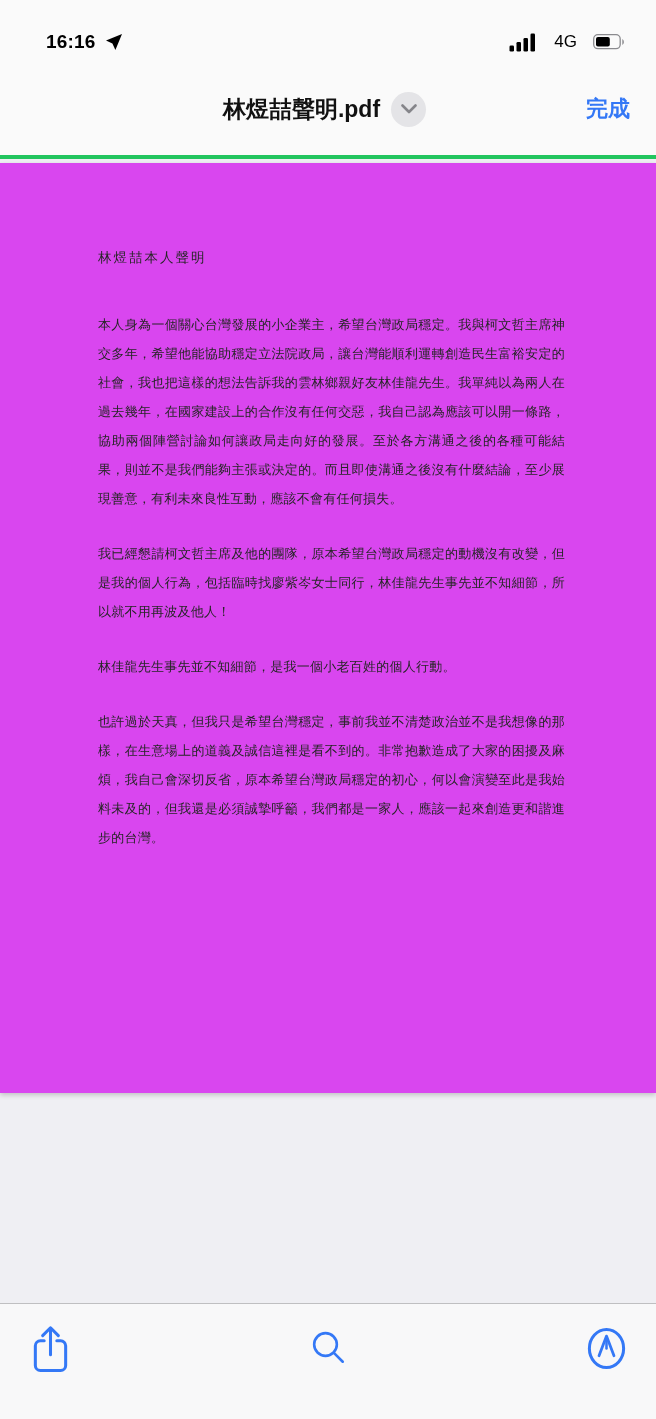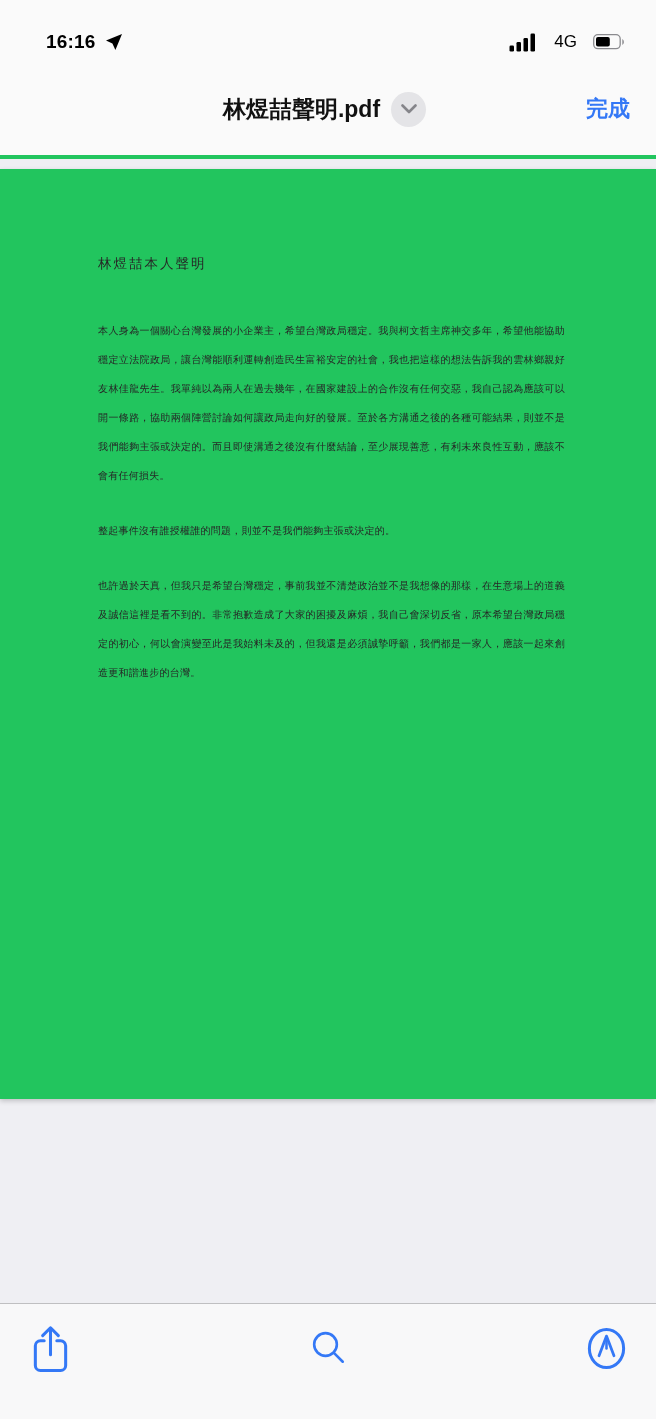--- a/index.html
+++ b/index.html
@@ -21,26 +21,26 @@
   .title-group { display:flex; align-items:center; gap:11px; transform:translateX(-14px);margin-left:21px; }
   .doc-title { font-size:23px; font-weight:700; color:#111; }
   .chevron-btn { width:35px; height:35px; border-radius:50%; background:#E4E4E7;
                  border:none; display:flex; align-items:center; justify-content:center; cursor:pointer; }
   .done-btn { position:absolute; right:26px; top:50%; transform:translateY(-50%);
               background:none; border:none; color:var(--accent,#3478F6);
               font-size:22px; font-weight:600; cursor:pointer; font-family:inherit; }
 
   
   .pdf-scroll { position:absolute; top:160px; left:0; right:0; height:1143px; background:#EFEFF3; }
-  .pdf-page { width:656px; height:930px; margin-top:9px; background:#22c55e;
+  .pdf-page { width:656px; height:930px; margin-top:3px; background:#d946ef;
               box-shadow:0 2px 5px rgba(0,0,0,.20);
               padding:80px 91px 0 98px;
               font-family:"Liberation Serif", serif; color:#262626; }
   .doc-heading { font-size:13.5px; line-height:29px; letter-spacing:2px; font-weight:400; }
-  .para { font-size:10px; line-height:29px; letter-spacing:.25px;
+  .para { font-size:13px; line-height:29px; letter-spacing:.25px;
           text-align:justify; margin-top:26px; }
   .para.first { margin-top:38px; }
   .doc-closing { font-size:13.5px; line-height:29px; letter-spacing:2px; margin-top:48px; }
 
   
   .toolbar { position:absolute; bottom:0; left:0; right:0; height:116px;
              background:#F8F8F9; border-top:1px solid #BFBFC1; z-index:3; }
   .tool-btn { position:absolute; background:none; border:none; cursor:pointer; line-height:0; }
   .tool-btn.share  { left:31px;  top:21px; }
   .tool-btn.search { left:311px; top:26px; }
@@ -86,21 +86,22 @@
         </button>
       </div>
       <button class="done-btn">完成</button>
     </div>
   </header>
 
   <main class="pdf-scroll">
     <div class="pdf-page">
       <p class="doc-heading">林煜喆本人聲明</p>
       <p class="para first">本人身為一個關心台灣發展的小企業主，希望台灣政局穩定。我與柯文哲主席神交多年，希望他能協助穩定立法院政局，讓台灣能順利運轉創造民生富裕安定的社會，我也把這樣的想法告訴我的雲林鄉親好友林佳龍先生。我單純以為兩人在過去幾年，在國家建設上的合作沒有任何交惡，我自己認為應該可以開一條路，協助兩個陣營討論如何讓政局走向好的發展。至於各方溝通之後的各種可能結果，則並不是我們能夠主張或決定的。而且即使溝通之後沒有什麼結論，至少展現善意，有利未來良性互動，應該不會有任何損失。</p>
-      <p class="para">整起事件沒有誰授權誰的問題，則並不是我們能夠主張或決定的。</p>
+      <p class="para">我已經懇請柯文哲主席及他的團隊，原本希望台灣政局穩定的動機沒有改變，但是我的個人行為，包括臨時找廖紫岑女士同行，林佳龍先生事先並不知細節，所以就不用再波及他人！</p>
+      <p class="para">林佳龍先生事先並不知細節，是我一個小老百姓的個人行動。</p>
       <p class="para">也許過於天真，但我只是希望台灣穩定，事前我並不清楚政治並不是我想像的那樣，在生意場上的道義及誠信這裡是看不到的。非常抱歉造成了大家的困擾及麻煩，我自己會深切反省，原本希望台灣政局穩定的初心，何以會演變至此是我始料未及的，但我還是必須誠摯呼籲，我們都是一家人，應該一起來創造更和諧進步的台灣。</p>
     </div>
   </main>
 
   <footer class="toolbar">
     <button class="tool-btn share">
       <svg width="39" height="48" viewBox="0 0 30 38" class="icon-blue">
         <path d="M10 12.5 H7 C4.8 12.5 3 14.3 3 16.5 V32 C3 34.2 4.8 36 7 36 H23 C25.2 36 27 34.2 27 32 V16.5 C27 14.3 25.2 12.5 23 12.5 H20" fill="none" stroke-width="2.4" stroke-linecap="round"></path>
         <path d="M15 2.6 V23.5" fill="none" stroke-width="2.4" stroke-linecap="round"></path>
         <path d="M8.8 8.4 L15 2.2 L21.2 8.4" fill="none" stroke-width="2.4" stroke-linecap="round" stroke-linejoin="round"></path>

